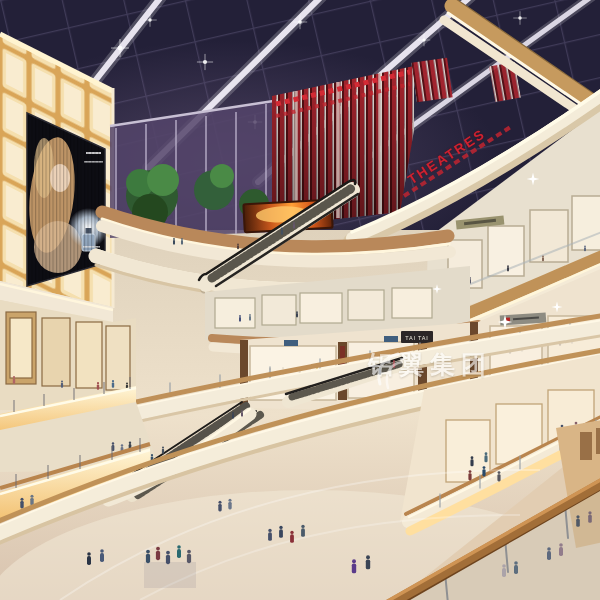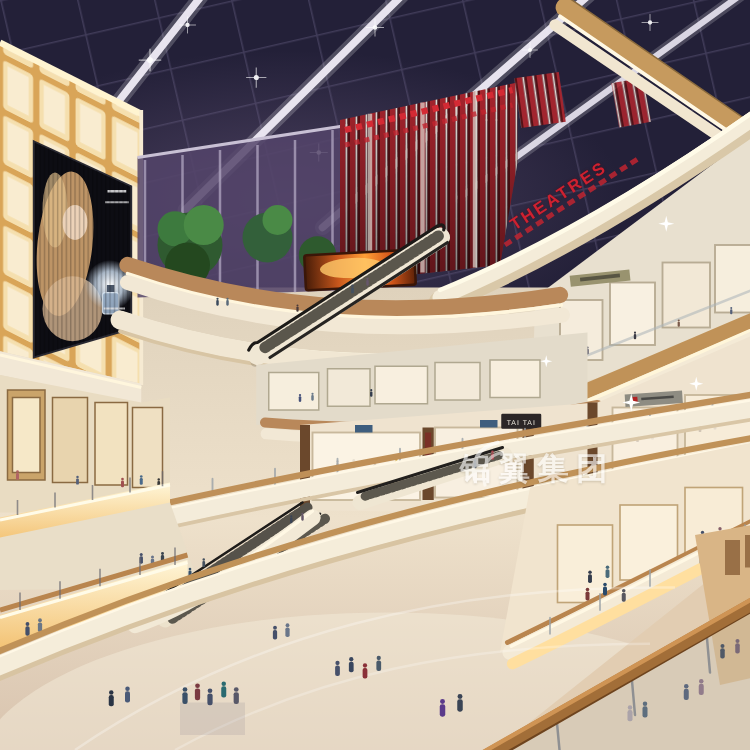--- a/index.html
+++ b/index.html
@@ -6,21 +6,21 @@
   .stage{position:relative;width:600px;height:600px;overflow:hidden;background:#201d36;font-family:"Liberation Sans",sans-serif;}
   .stage svg{position:absolute;left:0;top:0;}
   .theatres-sign{
     position:absolute;left:414px;top:172px;height:16px;line-height:16px;
     transform:rotate(-33deg);transform-origin:0 100%;
     font-weight:bold;font-size:13.5px;letter-spacing:2.2px;color:#ce2130;
     white-space:nowrap;text-shadow:0 0 2px rgba(90,0,0,.55);
   }
   .watermark{
     position:absolute;left:368px;top:348px;width:220px;height:52px;
-    display:flex;align-items:center;gap:2px;opacity:.62;color:#ffffff;
+    display:flex;align-items:flex-start;gap:2px;opacity:.62;color:#ffffff;
     pointer-events:none;
   }
   .watermark .wm-text{
     font-size:25px;font-weight:600;letter-spacing:6px;white-space:nowrap;
     text-shadow:0 1px 2px rgba(40,30,10,.3);
   }
 </style>
 </head>
 <body>
 

